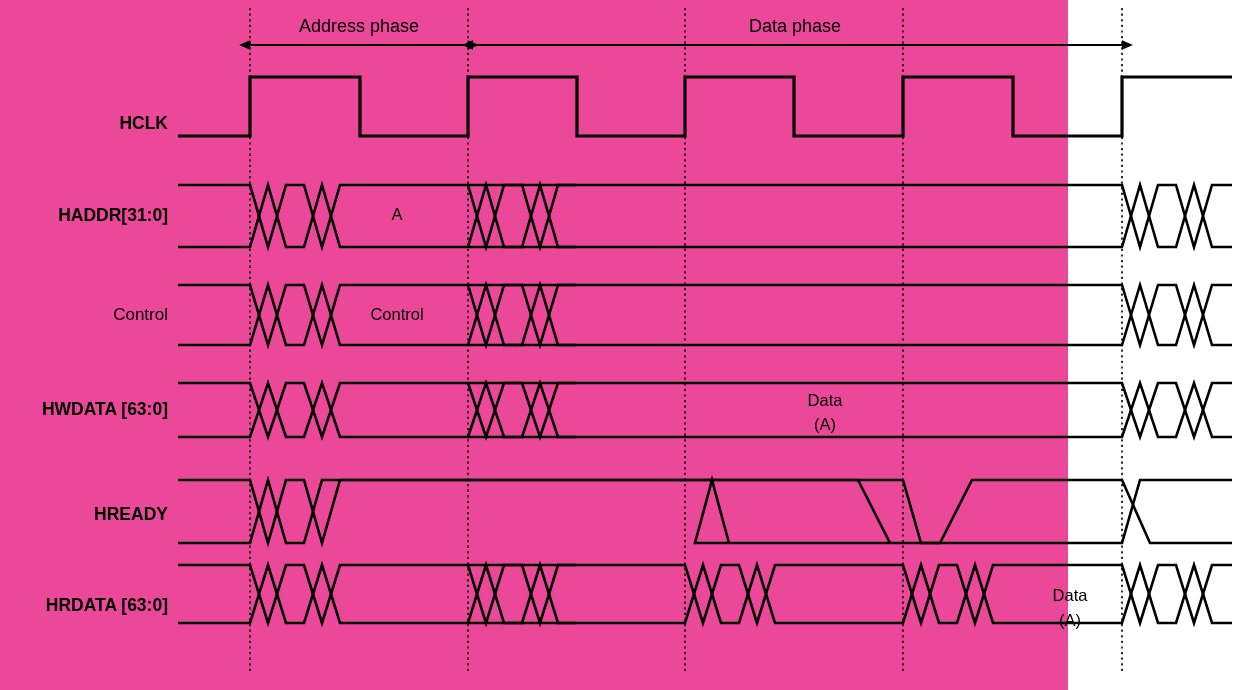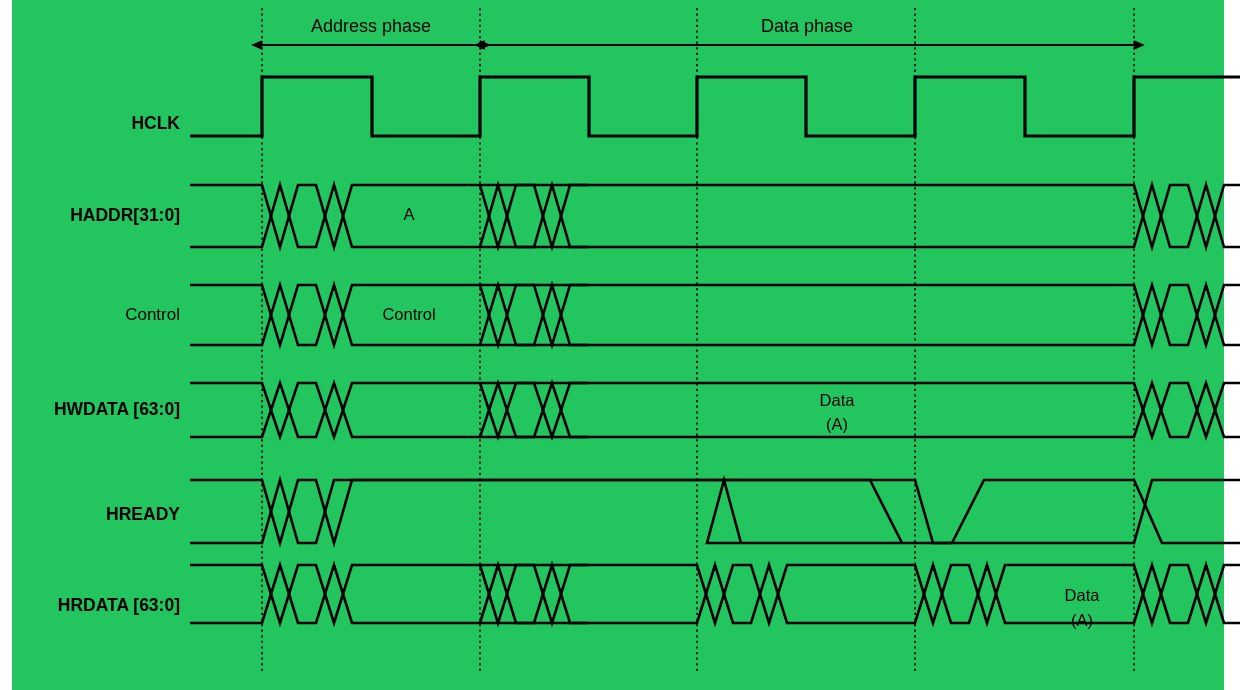--- a/index.html
+++ b/index.html
@@ -9,24 +9,23 @@
     background: #ffffff;
   }
   body {
     width: 1240px;
     height: 690px;
     font-family: "Liberation Sans", sans-serif;
     overflow: hidden;
   }
   #diagram-root {
     position: relative;
-    width: 1212px;
+    width: 1068px;
     height: 690px;
-    background: #22c55e;
-    margin-left: 12px;
+    background: #ec4899;
   }
   svg#timing-svg {
     display: block;
     width: 1240px;
     height: 690px;
   }
   .wave {
     fill: none;
     stroke: #000000;
     stroke-width: 3.2;

